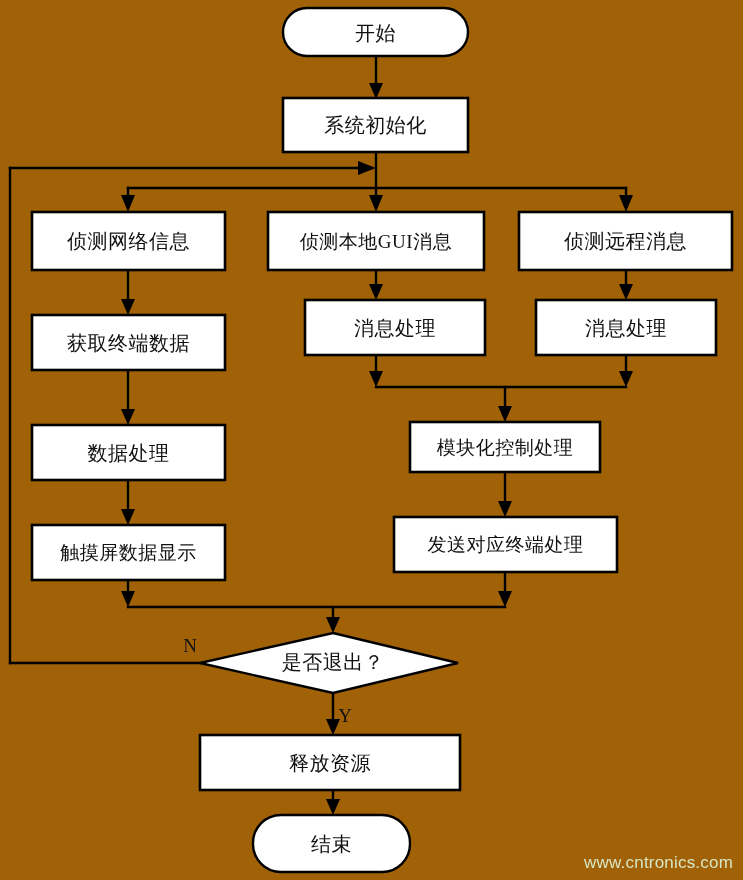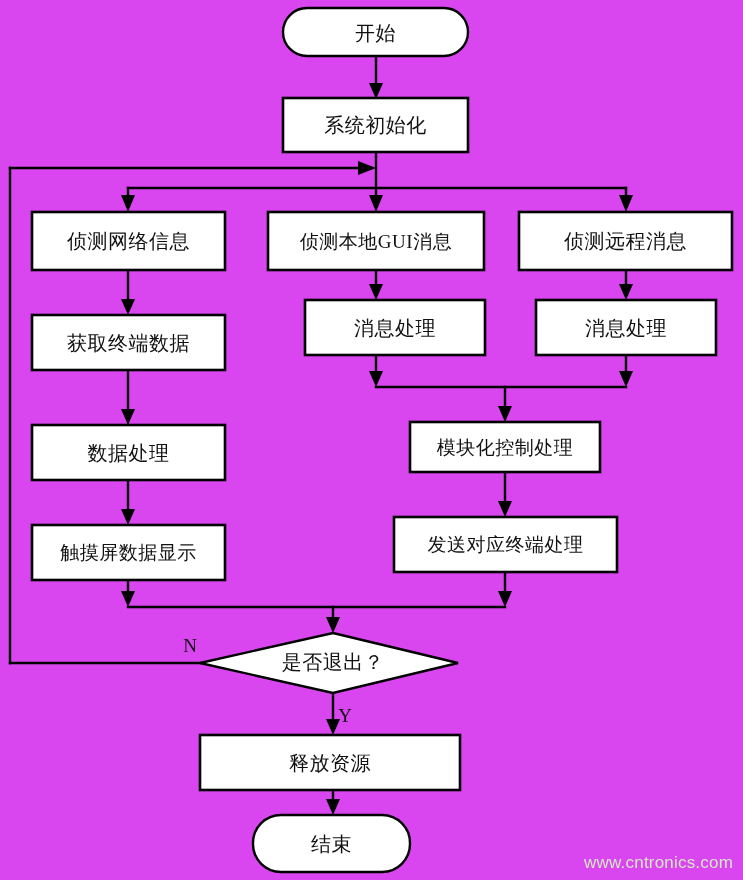--- a/index.html
+++ b/index.html
@@ -10,21 +10,21 @@
   body {
     width: 743px;
     height: 880px;
     font-family: "Liberation Serif", "DejaVu Serif", serif;
     overflow: hidden;
   }
   #flow-root {
     position: relative;
     width: 743px;
     height: 880px;
-    background: #d946ef;
+    background: #a16207;
   }
   svg#flow-svg {
     position: absolute;
     left: 0;
     top: 0;
     width: 743px;
     height: 880px;
     display: block;
   }
   .node-shape {

